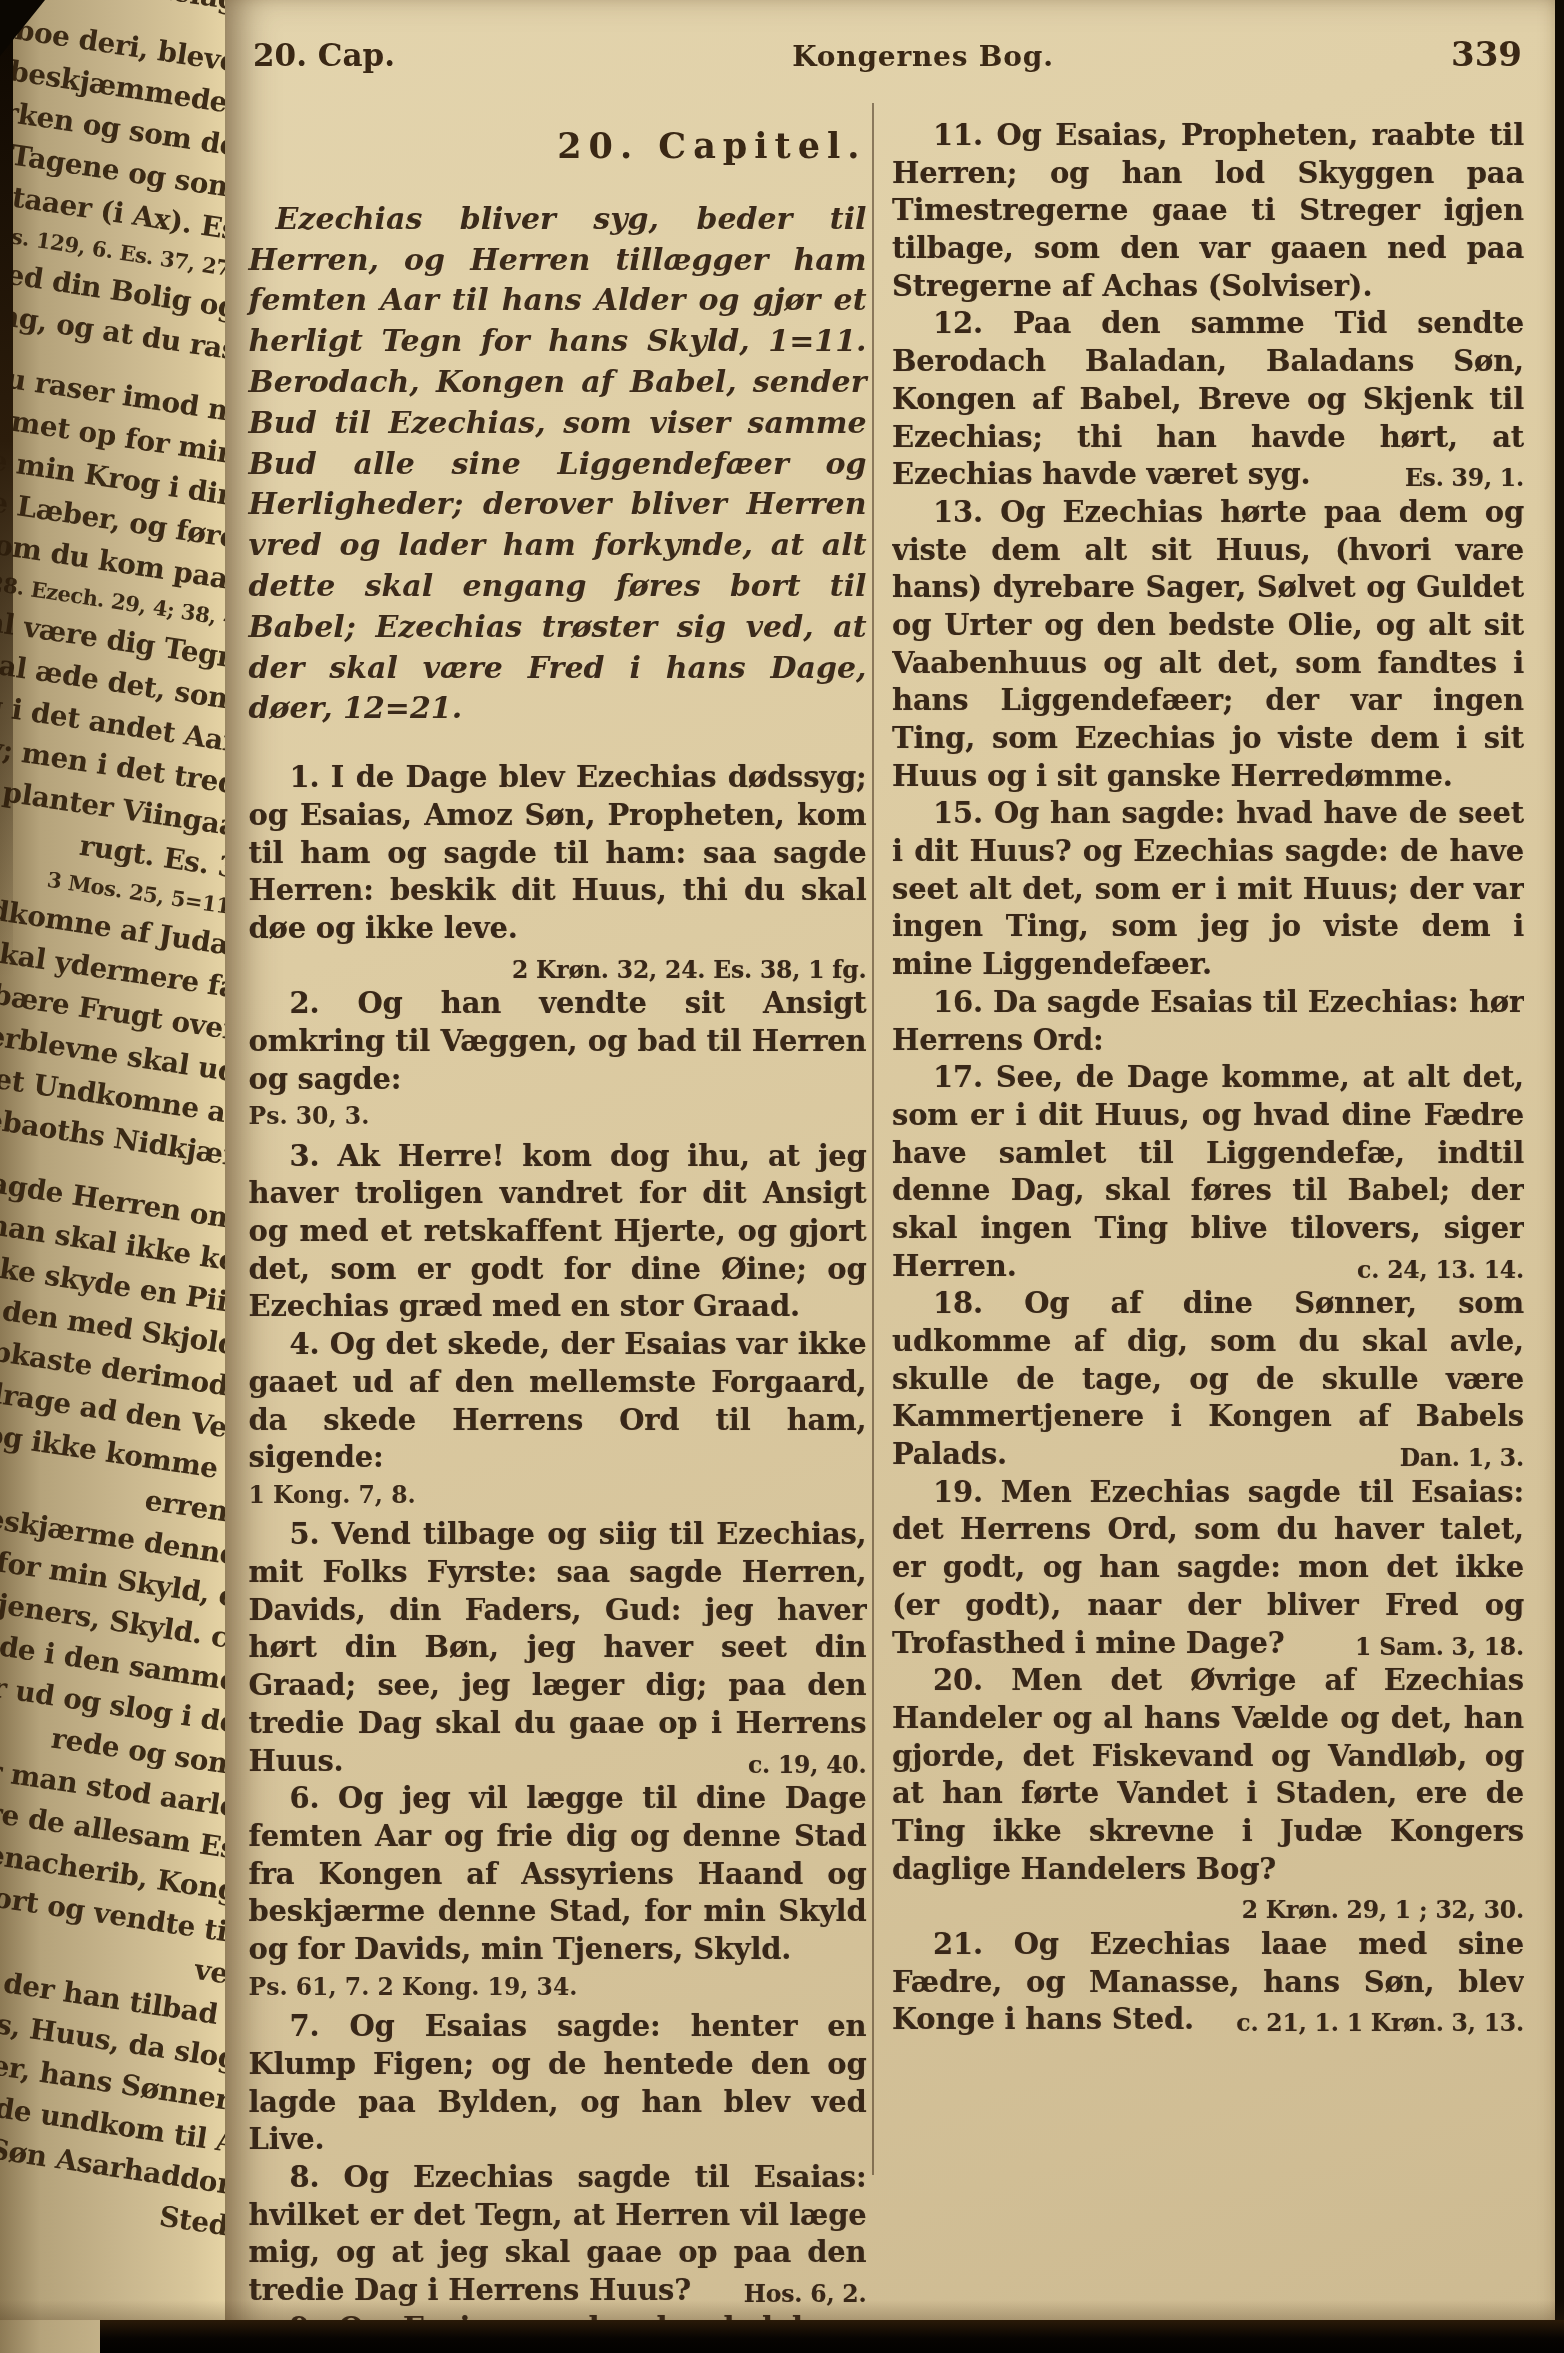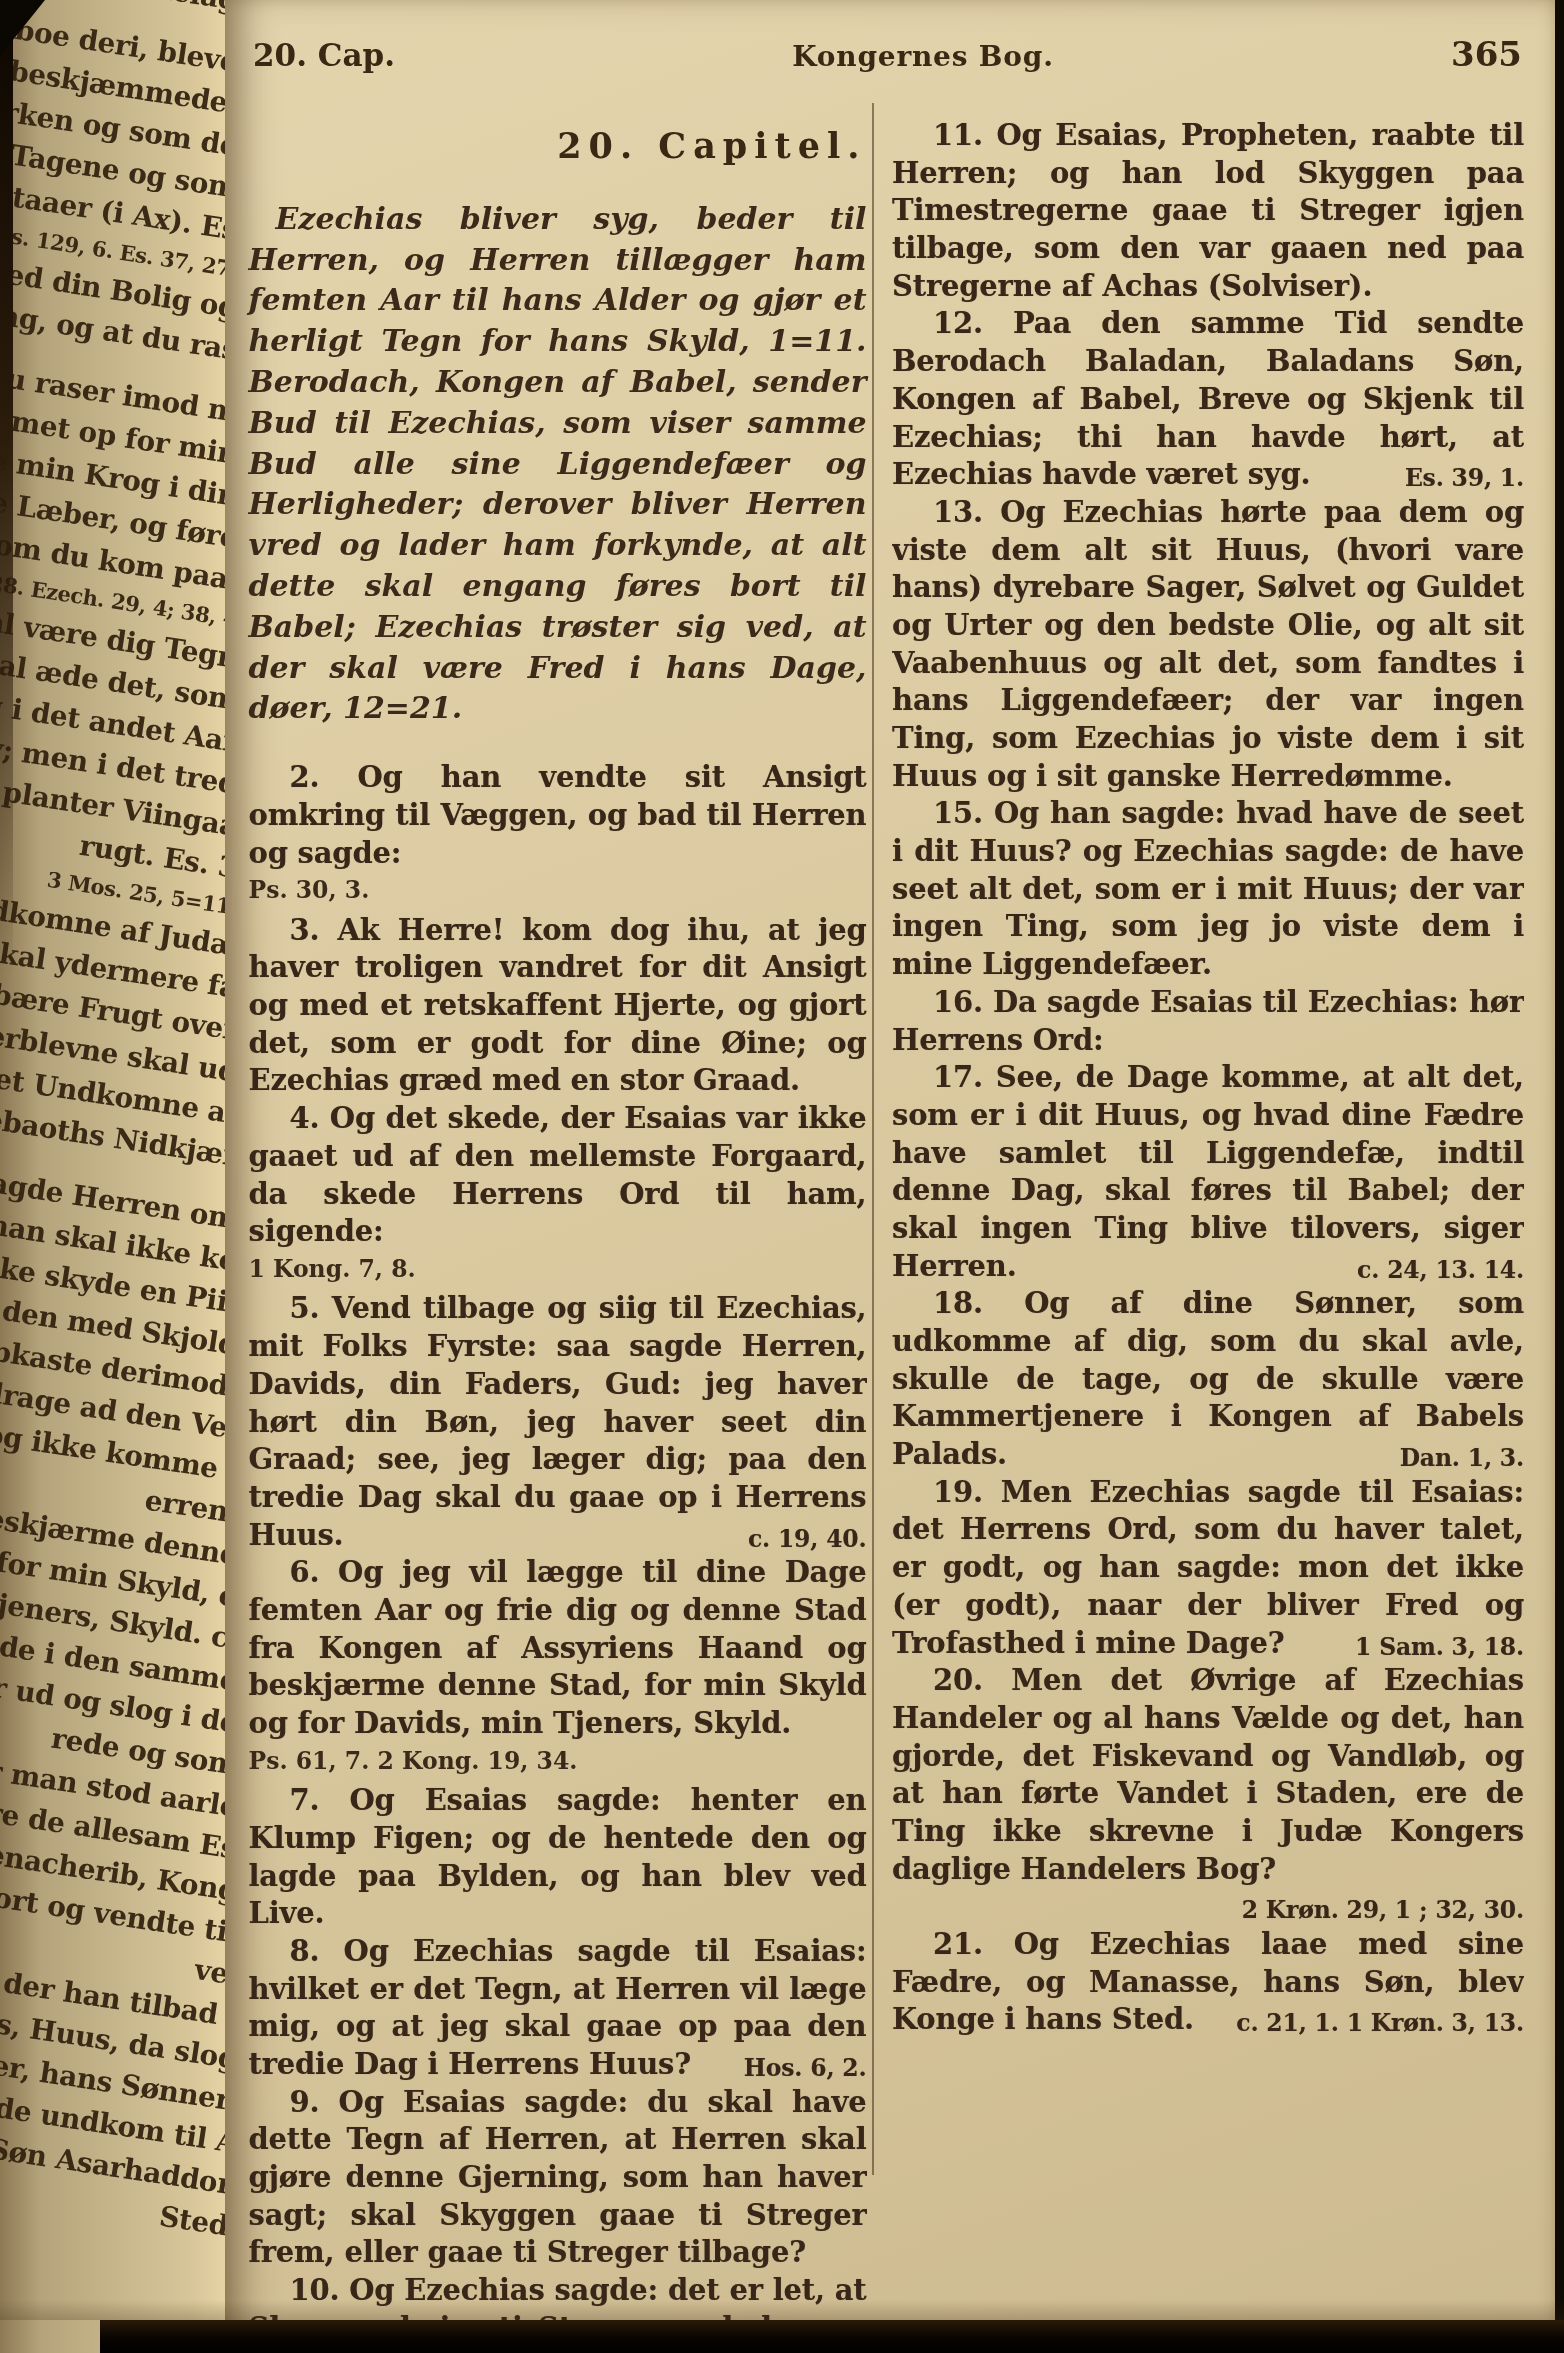--- a/index.html
+++ b/index.html
@@ -110,29 +110,30 @@
       <div class="frag">og de undkom til A</div>
       <div class="frag">ns Søn Asarhaddon</div>
       <div class="frag">Sted.</div>
     </div>
 </div>
 
 <div class="main-page">
   <div class="header">
     <span class="h-left">20. Cap.</span>
     <span class="h-center">Kongernes Bog.</span>
-    <span class="h-right">365</span>
+    <span class="h-right">339</span>
   </div>
 
   <div class="col-divider"></div>
 
   <div class="col col-left" id="col-left">
     <div class="chapter-heading">20. Capitel.</div>
     <p class="summary">Ezechias bliver syg, beder til Herren, og Herren tillægger ham femten Aar til hans Alder og gjør et herligt Tegn for hans Skyld, 1=11. Berodach, Kongen af Babel, sender Bud til Ezechias, som viser samme Bud alle sine Liggendefæer og Herligheder; derover bliver Herren vred og lader ham forkynde, at alt dette skal engang føres bort til Babel; Ezechias trøster sig ved, at der skal være Fred i hans Dage, døer, 12=21.</p>
     <div id="left-verses">
+        <p class="verse">1. I de Dage blev Ezechias dødssyg; og Esaias, Amoz Søn, Propheten, kom til ham og sagde til ham: saa sagde Herren: beskik dit Huus, thi du skal døe og ikke leve. <span class="vref">2 Krøn. 32, 24.  Es. 38, 1 fg.</span></p>
         <p class="verse">2. Og han vendte sit Ansigt omkring til Væggen, og bad til Herren og sagde: </p>
         <div class="vref-center">Ps. 30, 3.</div>
         <p class="verse">3. Ak Herre! kom dog ihu, at jeg haver troligen vandret for dit Ansigt og med et retskaffent Hjerte, og gjort det, som er godt for dine Øine; og Ezechias græd med en stor Graad. </p>
         <p class="verse">4. Og det skede, der Esaias var ikke gaaet ud af den mellemste Forgaard, da skede Herrens Ord til ham, sigende: </p>
         <div class="vref-center">1 Kong. 7, 8.</div>
         <p class="verse">5. Vend tilbage og siig til Ezechias, mit Folks Fyrste: saa sagde Herren, Davids, din Faders, Gud: jeg haver hørt din Bøn, jeg haver seet din Graad; see, jeg læger dig; paa den tredie Dag skal du gaae op i Herrens Huus. <span class="vref">c. 19, 40.</span></p>
         <p class="verse">6. Og jeg vil lægge til dine Dage femten Aar og frie dig og denne Stad fra Kongen af Assyriens Haand og beskjærme denne Stad, for min Skyld og for Davids, min Tjeners, Skyld. </p>
         <div class="vref-center">Ps. 61, 7.  2 Kong. 19, 34.</div>
         <p class="verse">7. Og Esaias sagde: henter en Klump Figen; og de hentede den og lagde paa Bylden, og han blev ved Live. </p>
         <p class="verse">8. Og Ezechias sagde til Esaias: hvilket er det Tegn, at Herren vil læge mig, og at jeg skal gaae op paa den tredie Dag i Herrens Huus? <span class="vref">Hos. 6, 2.</span></p>

